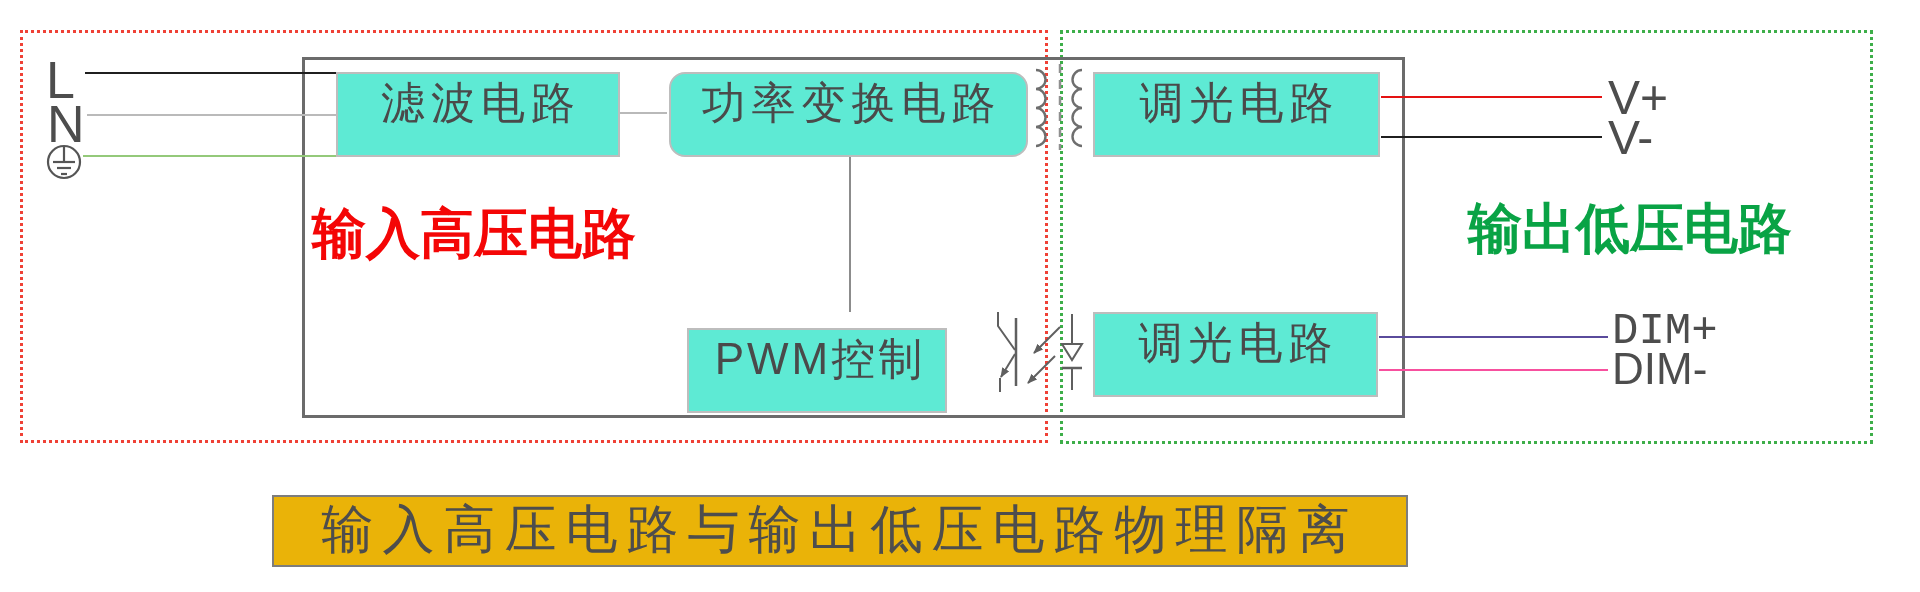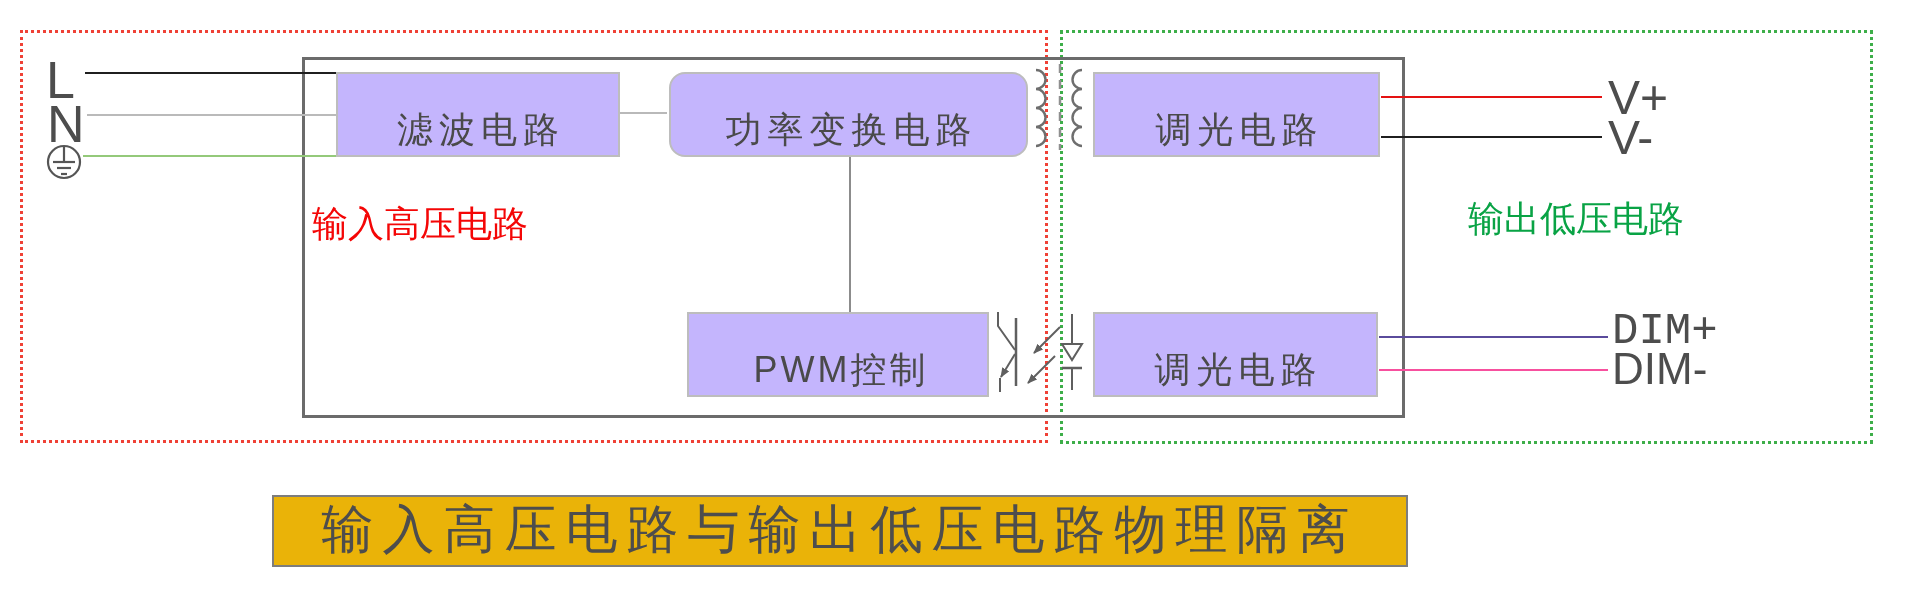--- a/index.html
+++ b/index.html
@@ -9,32 +9,32 @@
   }
   .stage *{box-sizing:border-box;}
   
   .zone{position:absolute;border-style:dotted;border-width:3px;background:transparent;}
   .zone-red{left:20px;top:30px;width:1028px;height:413px;border-color:#ef4136;}
   .zone-green{left:1060px;top:30px;width:813px;height:414px;border-color:#3dae49;}
   
   .bigbox{position:absolute;left:302px;top:57px;width:1103px;height:361px;border:3px solid #6b6b6b;}
   
   .block{
-    position:absolute;border:2px solid #bdbdbd;background:#c4b5fd;
-    display:flex;align-items:flex-end;justify-content:center;
-    font-size:36px;letter-spacing:6px;color:#4a4a4a;white-space:nowrap;
+    position:absolute;border:2px solid #bdbdbd;background:#5eead4;
+    display:flex;align-items:flex-start;justify-content:center;
+    font-size:44px;letter-spacing:6px;color:#4a4a4a;white-space:nowrap;
   }
   .block span{transform:translateX(3px);} 
   .block-filter{left:336px;top:72px;width:284px;height:85px;}
   .block-power{left:669px;top:72px;width:359px;height:85px;border-radius:16px;}
   .block-output{left:1093px;top:72px;width:287px;height:85px;}
-  .block-pwm{left:687px;top:312px;width:302px;height:85px;letter-spacing:3px;}
+  .block-pwm{left:687px;top:328px;width:260px;height:85px;letter-spacing:3px;}
   .block-dim{left:1093px;top:312px;width:285px;height:85px;}
   
-  .zone-label{position:absolute;font-weight:normal;font-size:36px;line-height:1;white-space:nowrap;}
+  .zone-label{position:absolute;font-weight:bold;font-size:54px;line-height:1;white-space:nowrap;}
   .zone-label-red{left:312px;top:206px;color:#f40606;}
   .zone-label-green{left:1468px;top:201px;color:#09a345;}
   
   .term{position:absolute;color:#4d4d4d;line-height:1;white-space:nowrap;}
   .term-l{left:46px;top:54px;font-size:52px;}
   .term-n{left:47px;top:98px;font-size:52px;}
   .term-vp{left:1608px;top:74px;font-size:48px;}
   .term-vm{left:1608px;top:114px;font-size:48px;}
   .term-dimp{left:1612px;top:309px;font-size:44px;font-family:Liberation Mono, monospace;}
   .term-dimm{left:1612px;top:347px;font-size:44px;}

